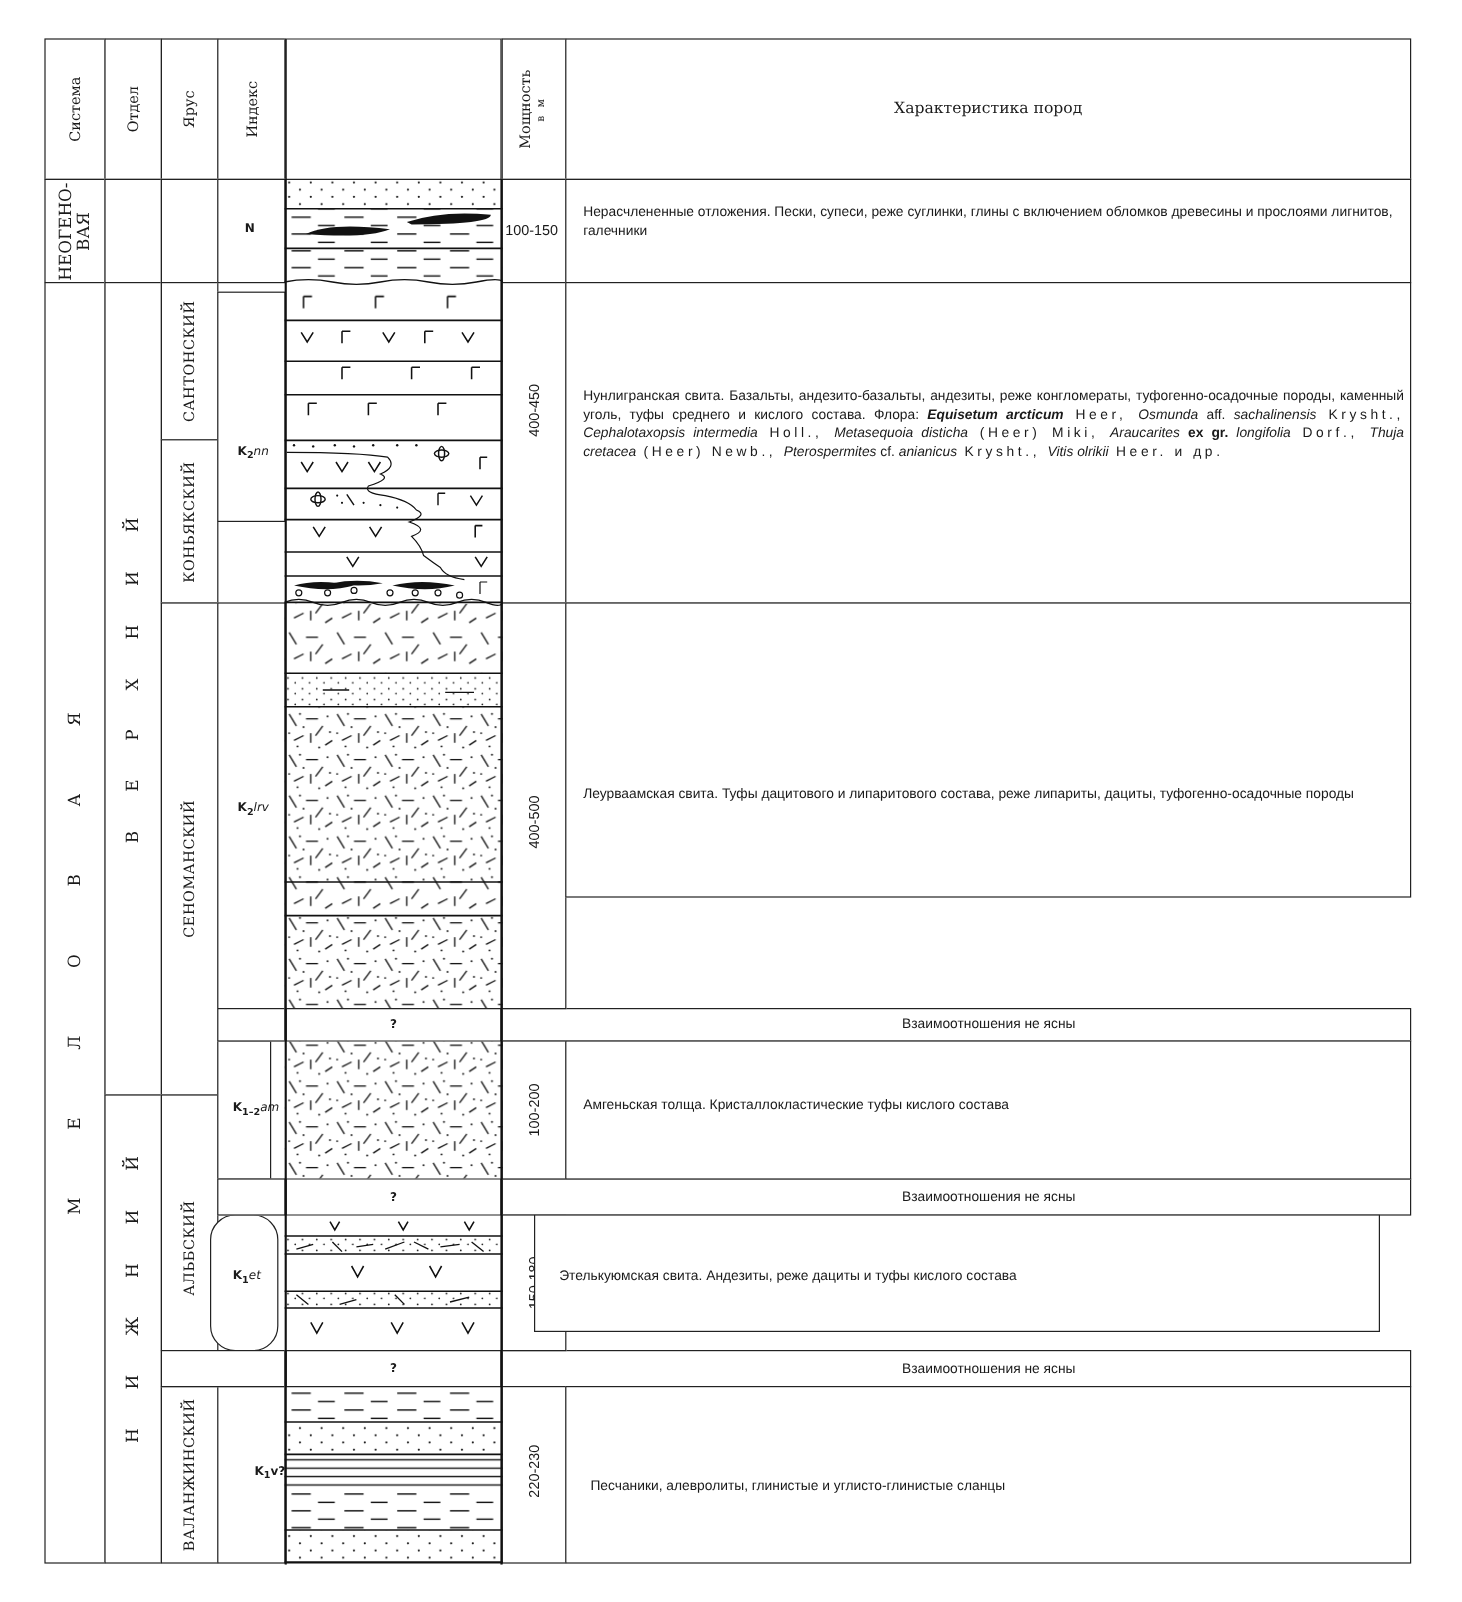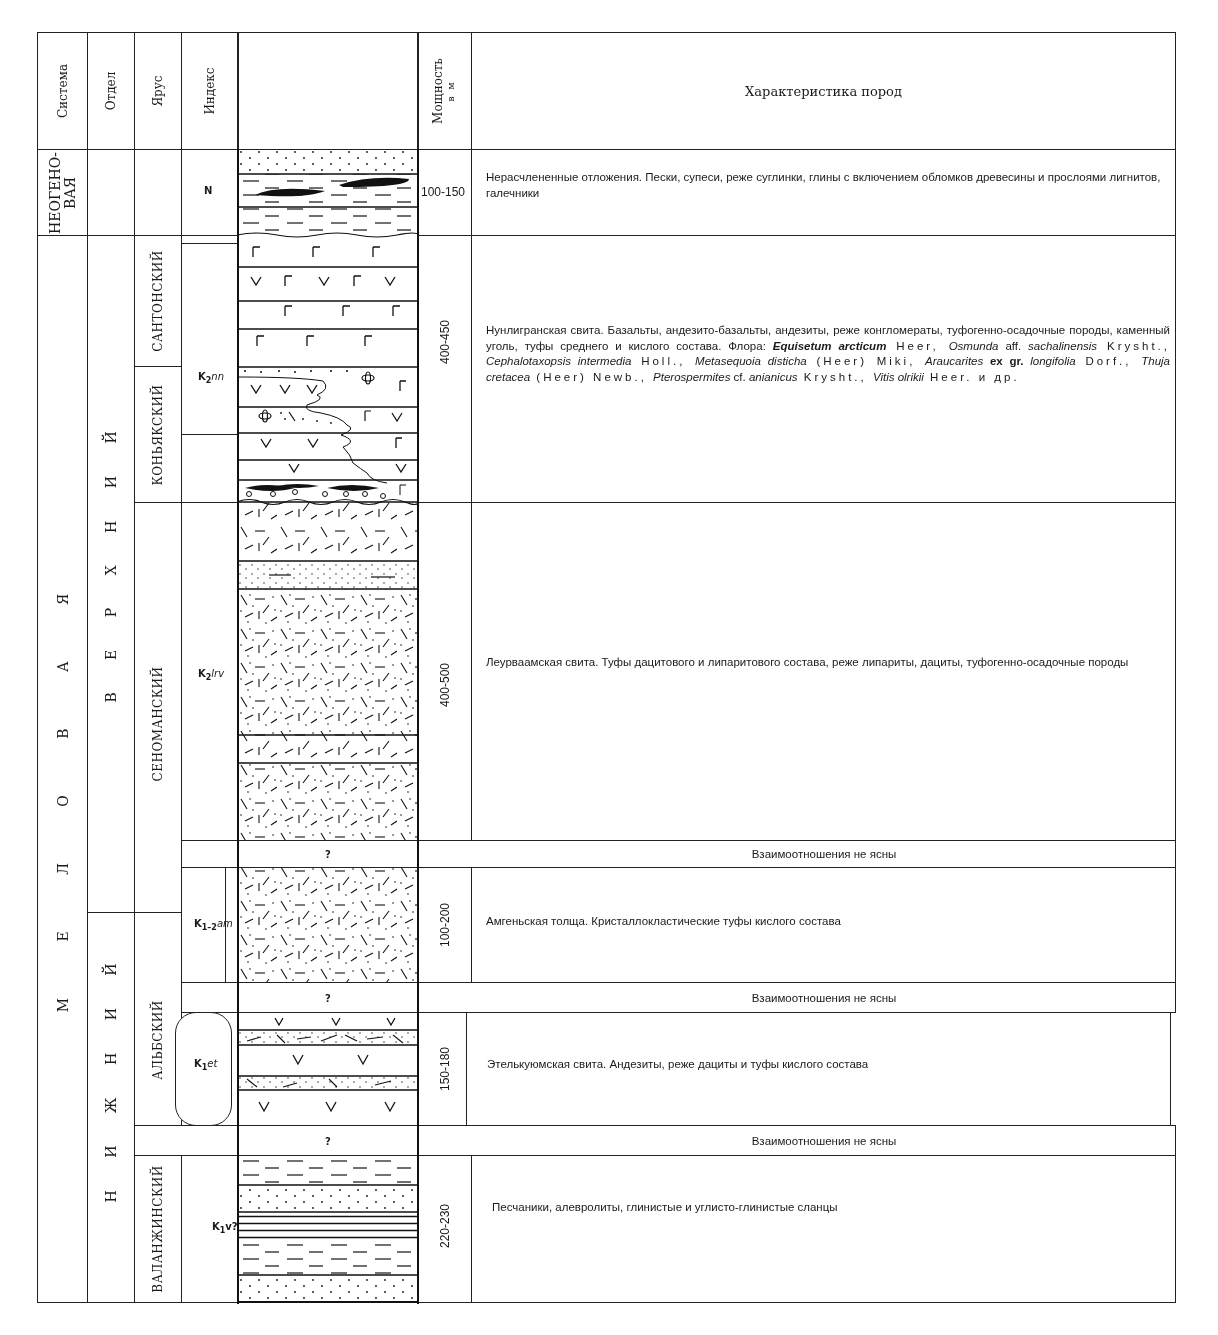--- a/index.html
+++ b/index.html
@@ -148,31 +148,31 @@
 <div class="cell" style="left:418px;top:1155px;width:54px;height:148px;">
   <span class="vtext thick" style="top:48%;">220-230</span>
 </div>
 
 <div class="cell" style="left:471px;top:149px;width:705px;height:87px;">
   <div class="desc" style="left:14px;top:20px;width:680px;">Нерасчлененные отложения. Пески, супеси, реже суглинки, глины с включением обломков древесины и прослоями лигнитов, галечники</div>
 </div>
 <div class="cell" style="left:471px;top:235px;width:705px;height:268px;">
   <div class="desc" style="left:14px;top:87px;width:684px;text-align:justify;"><span>Нунлигранская свита. Базальты, андезито-базальты, андезиты, реже конгломераты, туфогенно-осадочные породы, каменный уголь, туфы среднего и кислого состава. Флора: </span><i style="font-weight:bold;">Equisetum arcticum</i><span class="sp"> Heer, </span><i>Osmunda</i><span> aff. </span><i>sachalinensis</i><span class="sp"> Krysht., </span><i>Cephalotaxopsis intermedia</i><span class="sp"> Holl., </span><i>Metasequoia disticha</i><span class="sp"> (Heer) Miki, </span><i>Araucarites</i><b> ex gr. </b><i>longifolia</i><span class="sp"> Dorf., </span><i>Thuja cretacea</i><span class="sp"> (Heer) Newb., </span><i>Pterospermites</i><span> cf. </span><i>anianicus</i><span class="sp"> Krysht., </span><i>Vitis olrikii</i><span class="sp"> Heer. и др.</span></div>
 </div>
-<div class="cell" style="left:471px;top:502px;width:705px;height:339px;">
+<div class="cell" style="left:471px;top:502px;width:705px;height:246px;">
   <div class="desc" style="left:14px;top:152px;width:680px;">Леурваамская свита. Туфы дацитового и липаритового состава, реже липариты, дациты, туфогенно-осадочные породы</div>
 </div>
 <div class="cell" style="left:471px;top:867px;width:705px;height:116px;">
   <div class="desc" style="left:14px;top:46px;width:680px;">Амгеньская толща. Кристаллокластические туфы кислого состава</div>
 </div>
-<div class="cell" style="left:466px;top:1012px;width:705px;height:114px;">
+<div class="cell" style="left:445px;top:1012px;width:705px;height:98px;">
   <div class="desc" style="left:20px;top:44px;width:680px;">Этелькуюмская свита. Андезиты, реже дациты и туфы кислого состава</div>
 </div>
 <div class="cell" style="left:471px;top:1155px;width:705px;height:148px;">
-  <div class="desc" style="left:20px;top:44px;width:680px;">Песчаники, алевролиты, глинистые и углисто-глинистые сланцы</div>
+  <div class="desc" style="left:20px;top:76px;width:680px;">Песчаники, алевролиты, глинистые и углисто-глинистые сланцы</div>
 </div>
 
 <svg class="litho" width="182" height="1155" viewBox="0 0 182 1155" xmlns="http://www.w3.org/2000/svg">
   <defs>
     <pattern id="sand" width="18" height="12" patternUnits="userSpaceOnUse">
       <circle cx="4" cy="3" r="0.9" fill="#111"></circle>
         <circle cx="13" cy="9" r="0.9" fill="#111"></circle>
     </pattern>
     <pattern id="sandfine" width="12" height="9" patternUnits="userSpaceOnUse">
       <circle cx="3" cy="2" r="0.7" fill="#111"></circle>

